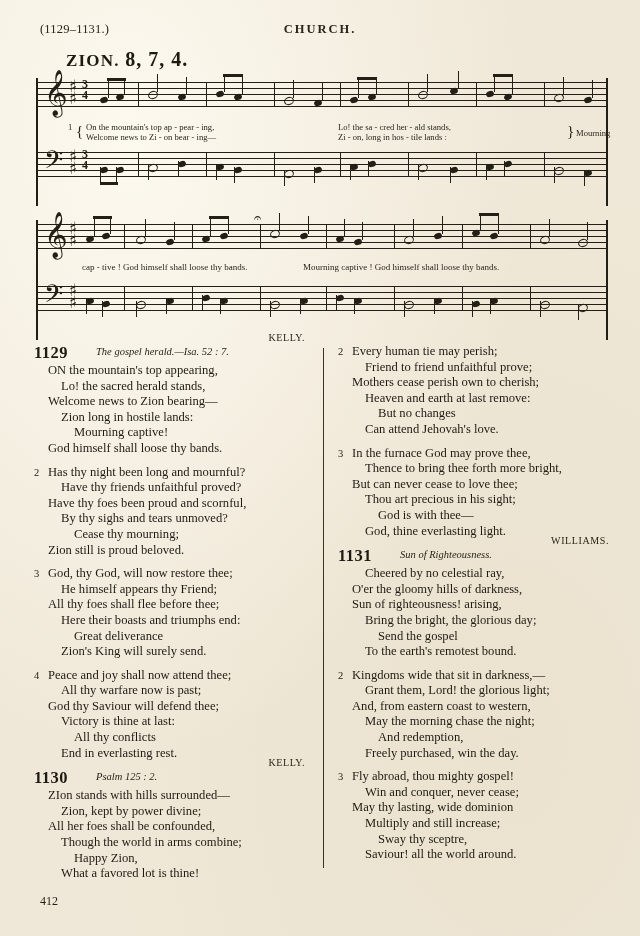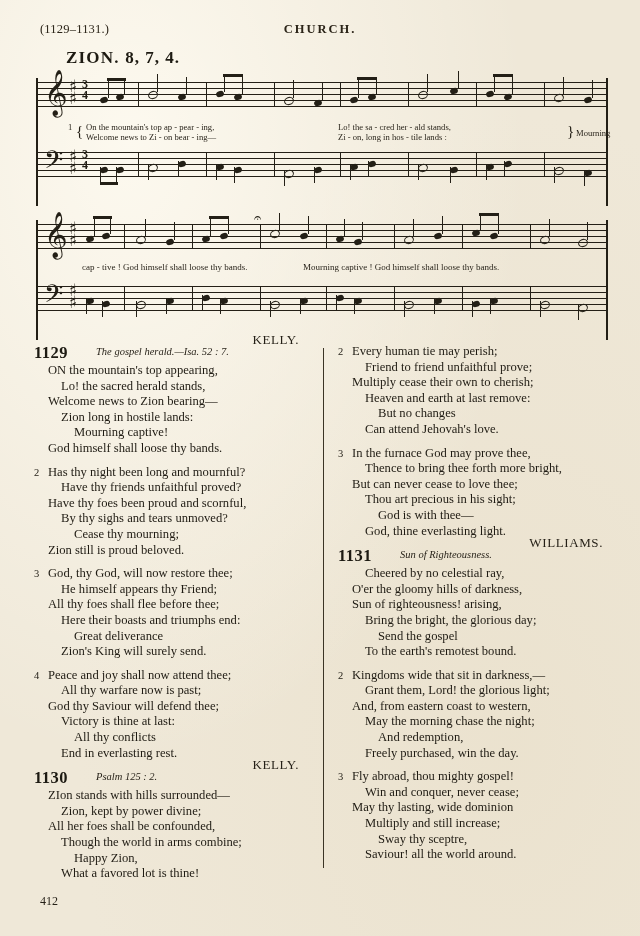--- a/index.html
+++ b/index.html
@@ -61,21 +61,21 @@
     position: absolute;
     left: 40px;
     top: 26px;
     font-size: 17px;
     font-weight: bold;
     letter-spacing: 1.2px;
     font-variant: small-caps;
     color: #1d1a12;
   }
   .tune-line .meter {
-    font-size: 17px;
+    font-size: 20px;
     letter-spacing: 1px;
   }
 
   
   .music {
     position: absolute;
     left: 0;
     top: 50px;
     width: 588px;
     height: 268px;
@@ -227,23 +227,23 @@
   .scripture {
     position: absolute;
     left: 62px;
     top: 2px;
     font-size: 10.5px;
     font-style: italic;
     color: #241f16;
   }
   .composer {
     position: absolute;
-    right: 12px;
+    right: 6px;
     top: -12px;
-    font-size: 13px;
+    font-size: 10px;
     letter-spacing: 0.6px;
     font-variant: small-caps;
     text-transform: uppercase;
     color: #241f16;
   }
   .stanza {
     position: relative;
     margin: 0 0 8px 0;
     padding-left: 14px;
     font-size: 12.6px;
@@ -585,21 +585,21 @@
               <span class="ln1 in1">What a favored lot is thine!</span>
             </div>
           </div>
         </div>
       <div class="col col-right" id="col-right">
           <div class="hymn">
             <div class="stanza">
               <span class="sn">2</span>
               <span class="ln1">Every human tie may perish;</span>
               <span class="ln1 in1">Friend to friend unfaithful prove;</span>
-              <span class="ln1">Multiply cease their own to cherish;</span>
+              <span class="ln1">Mothers cease perish own to cherish;</span>
               <span class="ln1 in1">Heaven and earth at last remove:</span>
               <span class="ln1 in2">But no changes</span>
               <span class="ln1 in1">Can attend Jehovah's love.</span>
             </div>
             <div class="stanza">
               <span class="sn">3</span>
               <span class="ln1">In the furnace God may prove thee,</span>
               <span class="ln1 in1">Thence to bring thee forth more bright,</span>
               <span class="ln1">But can never cease to love thee;</span>
               <span class="ln1 in1">Thou art precious in his sight;</span>

